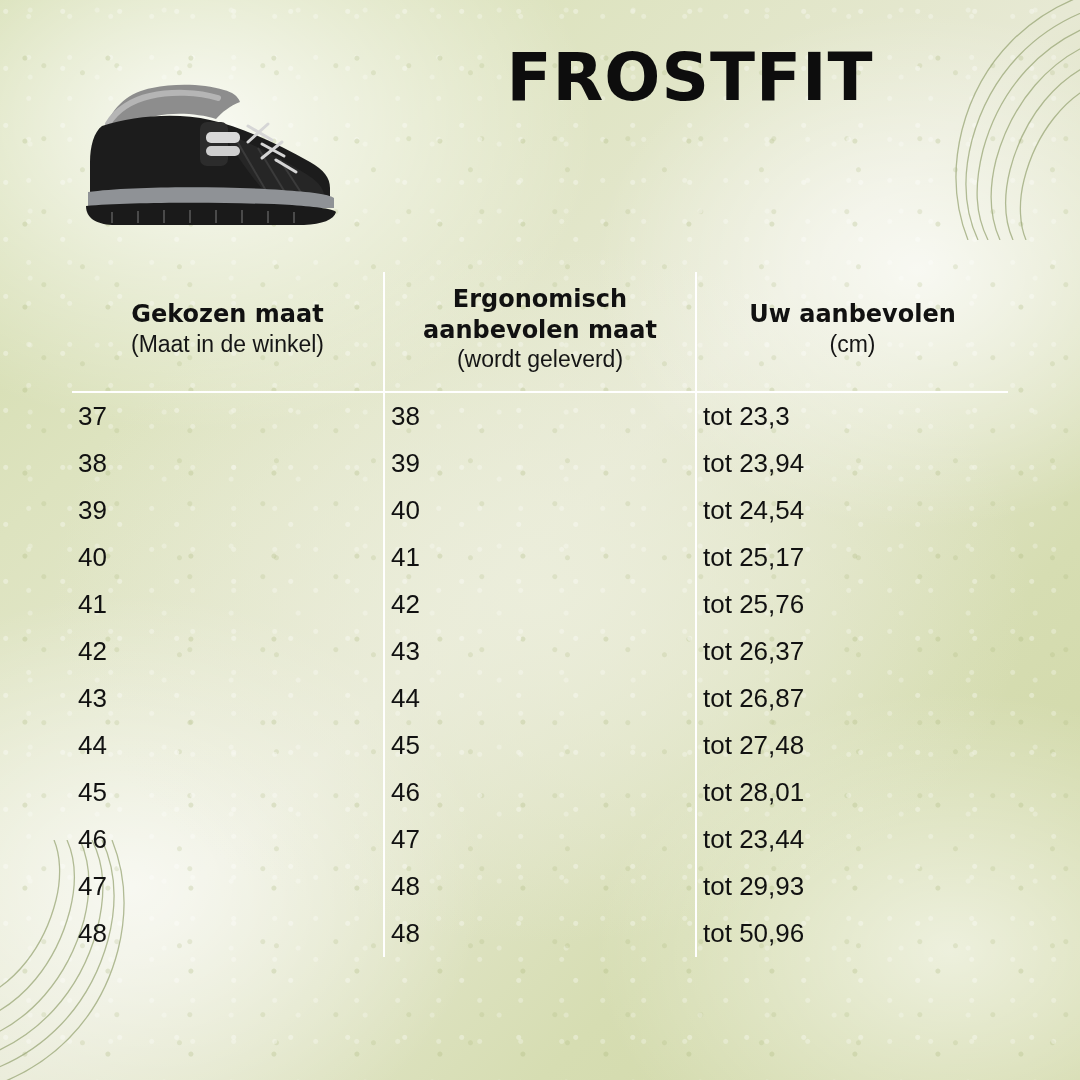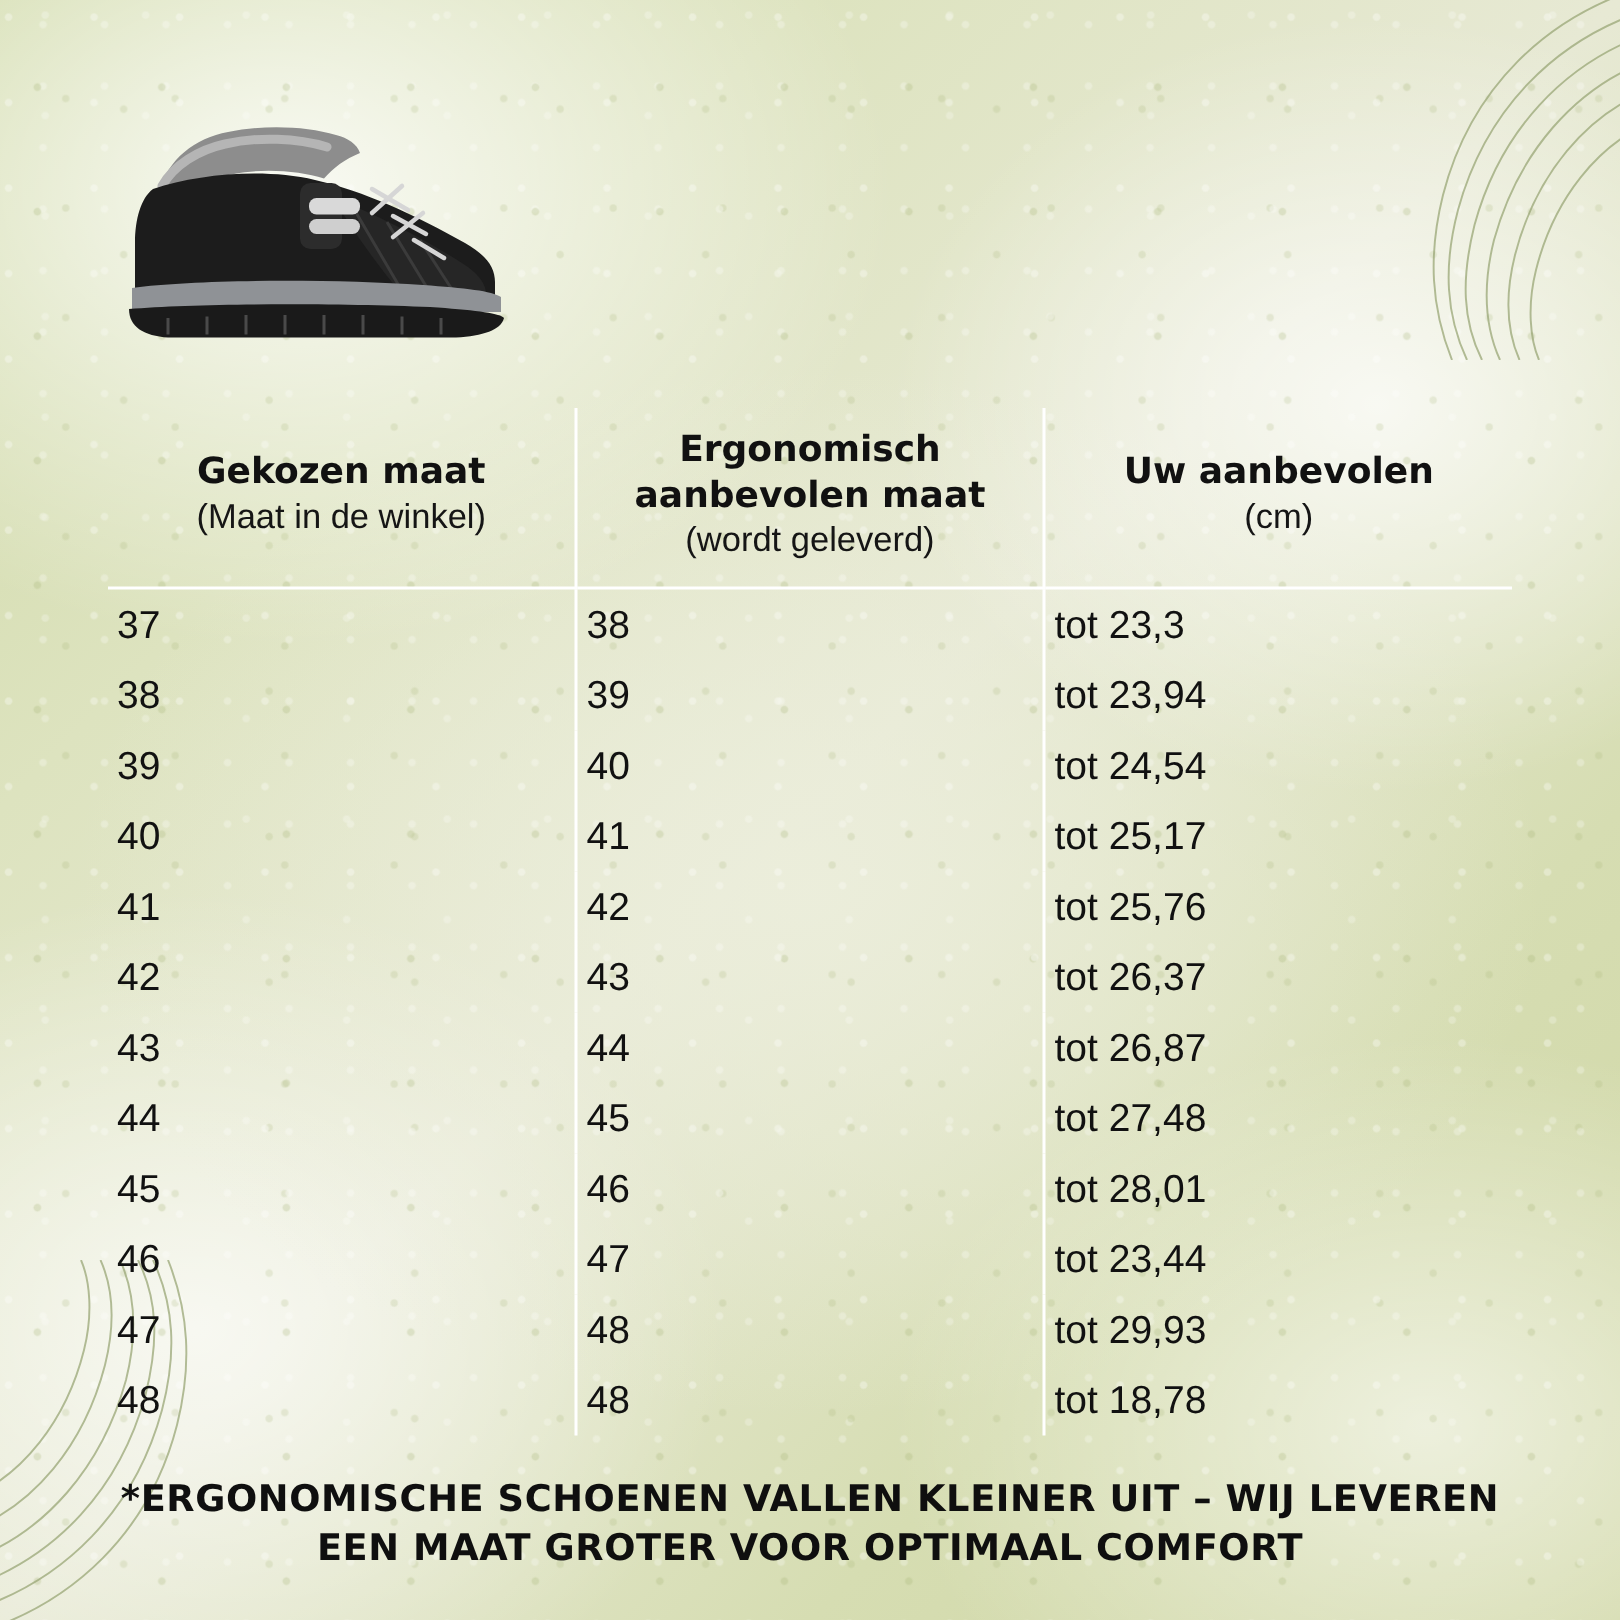--- a/index.html
+++ b/index.html
@@ -210,20 +210,21 @@
         <path d="M92 148 L92 161"></path>
           <path d="M118 148 L118 161"></path>
         <path d="M144 148 L144 161"></path>
           <path d="M170 148 L170 161"></path>
         <path d="M196 149 L196 161"></path>
           <path d="M222 150 L222 161"></path>
       </g>
     </svg>
 
     <div id="title">
+      <span class="line1">FROSTFIT</span>
     </div>
   </div>
 
   <div id="table-wrap">
     <table>
       <thead>
         <tr>
           <th class="col-1">
             <span>Gekozen maat</span>
             <span class="sub">(Maat in de winkel)</span>
@@ -290,21 +291,20 @@
             <td class="col-3">tot 23,44</td>
           </tr>
           <tr>
             <td class="col-1">47</td>
             <td class="col-2">48</td>
             <td class="col-3">tot 29,93</td>
           </tr>
           <tr>
             <td class="col-1">48</td>
             <td class="col-2">48</td>
-            <td class="col-3">tot 18,78</td>
+            <td class="col-3">tot 50,96</td>
           </tr>
         </tbody>
     </table>
   </div>
 
-  <div id="footnote">*Ergonomische schoenen vallen kleiner uit – wij leveren een maat groter voor optimaal comfort</div>
 
 </div>
 
 </body></html>

